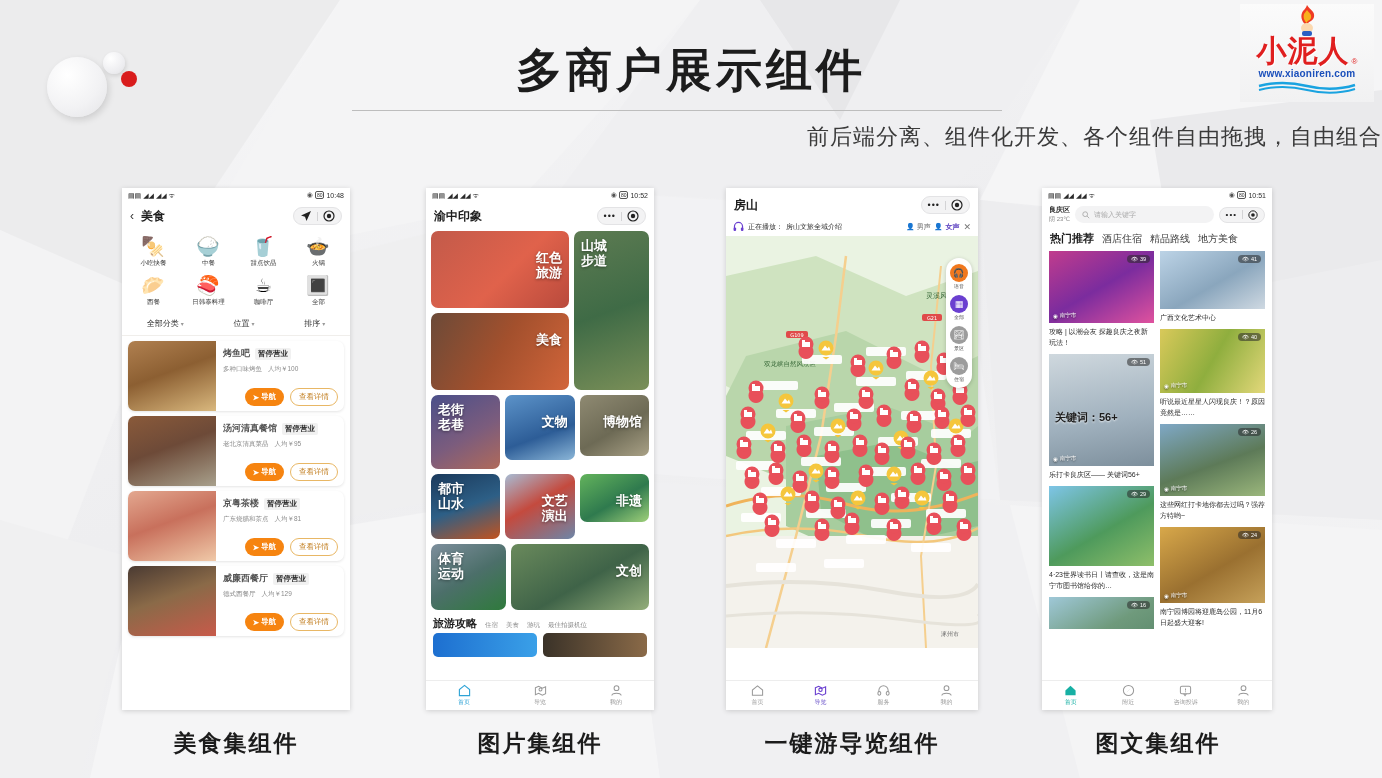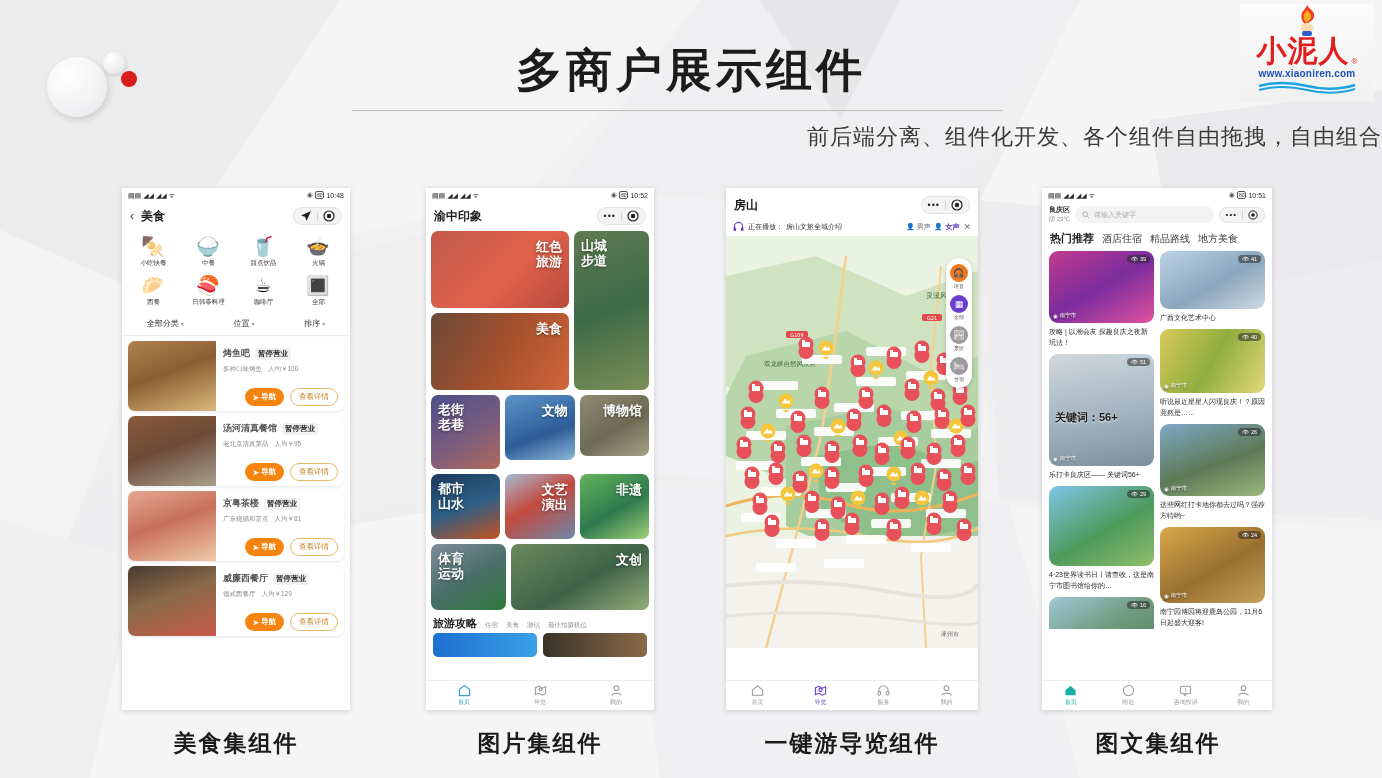--- a/index.html
+++ b/index.html
@@ -88,21 +88,21 @@
   .btn-nav { background: #f68410; color: #fff; font-size: 7.5px; font-weight: bold; border-radius: 9px;
       padding: 3px 8px; display: flex; align-items: center; gap: 2px; border: none; }
   .btn-detail { background: #fff; color: #c07a18; font-size: 7.5px; border: .8px solid #e8b765;
       border-radius: 9px; padding: 3px 8px; }
 
   
   .tile-wrap { padding: 2px 5px 0; }
   .tile { border-radius: 7px; position: relative; overflow: hidden; }
   .tile .tl { position: absolute; color: #fff; font-weight: bold; font-size: 13px; line-height: 15px;
       text-shadow: 0 1px 3px rgba(0,0,0,.45); }
-  .tile .tl.tr { right: 7px; top: 8px; text-align: right; }
+  .tile .tl.tr { right: 7px; top: 19px; text-align: right; }
   .tile .tl.tlft { left: 7px; top: 7px; }
   .row2 { display: flex; gap: 5px; }
   .guide { padding: 6px 7px 2px; display: flex; align-items: baseline; gap: 8px; }
   .guide h4 { font-size: 11px; color: #1d1d1d; }
   .guide span { font-size: 6.5px; color: #8e8e8e; }
   .guide-imgs { display: flex; gap: 6px; padding: 0 7px; }
   .guide-imgs div { flex: 1; height: 24px; border-radius: 5px; }
 
   .tabbar { position: absolute; left: 0; right: 0; bottom: 0; height: 30px; background: #fff;
       border-top: .5px solid #ededed; display: flex; align-items: center; }
@@ -134,21 +134,21 @@
   .srch { flex: 1; height: 17px; background: #f3f3f4; border-radius: 9px; display: flex;
       align-items: center; gap: 4px; padding: 0 7px; }
   .srch .ph { font-size: 7px; color: #aaa; }
   .p4tabs { display: flex; align-items: baseline; gap: 8px; padding: 3px 8px 5px; }
   .p4tabs .t1 { font-size: 11px; font-weight: bold; color: #1c1c1c; position: relative; }
   .p4tabs .t1::after { content: ""; position: absolute; left: 0; right: 14%; bottom: -1px; height: 4px;
       background: #8fe0d8; z-index: -1; }
   .p4tabs .t { font-size: 10px; color: #3a3a3a; }
   .masonry { display: flex; gap: 6px; padding: 0 7px; height: 378px; overflow: hidden; }
   .mcol { flex: 1; display: flex; flex-direction: column; gap: 6px; }
-  .mcard .mimg { border-radius: 9px; position: relative; overflow: hidden; padding-left: 48px; }
+  .mcard .mimg { border-radius: 0; position: relative; overflow: hidden; padding-left: 48px; }
   .views { position: absolute; right: 4px; top: 4px; background: rgba(40,40,40,.55); color: #fff;
       font-size: 5.5px; border-radius: 6px; padding: 1px 4px; display: flex; align-items: center; gap: 2px; }
   .mcard .mtxt { font-size: 7px; color: #2b2b2b; line-height: 11px; margin-top: 3px; }
   .citytag { position: absolute; left: 4px; bottom: 4px; color: #fff; font-size: 5.5px;
       display: flex; align-items: center; gap: 2px; text-shadow: 0 1px 2px rgba(0,0,0,.6); }
 
   
   .caption { position: absolute; top: 728px; font-family: "DejaVu Serif","Liberation Serif",serif;
       font-weight: bold; font-size: 23px; color: #1c1c1c; letter-spacing: 2px; text-align: center; }
   #cap1 { left: 100px; width: 272px; }
@@ -397,21 +397,21 @@
 
     <div class="row2" style="margin-bottom:5px">
       <div class="tile" style="flex:1;height:65px;background:linear-gradient(160deg,#1b3a5c,#2d5f86 50%,#c2531f)">
         <div class="tl tlft"><span style="white-space:pre-line">都市
 山水</span></div>
       </div>
       <div class="tile" style="flex:1;height:65px;background:linear-gradient(150deg,#a8bcd4,#c44a3e 45%,#6d86a8)">
         <div class="tl tr"><span style="white-space:pre-line">文艺
 演出</span></div>
       </div>
-      <div class="tile" style="flex:1;height:65px;background:linear-gradient(150deg,#63b35c,#2f7a4e 55%,#9fd07a)">
+      <div class="tile" style="flex:1;height:48px;background:linear-gradient(150deg,#63b35c,#2f7a4e 55%,#9fd07a)">
         <div class="tl tr"><span>非遗</span></div>
       </div>
     </div>
 
     <div class="row2">
       <div class="tile" style="width:75px;height:66px;background:linear-gradient(150deg,#7d8e9c,#4c6f6a 50%,#2f7a3c)">
         <div class="tl tlft"><span style="white-space:pre-line">体育
 运动</span></div>
       </div>
       <div class="tile" style="flex:1;height:66px;background:linear-gradient(150deg,#6a8a5c,#3f6348 55%,#93ad7a)">

